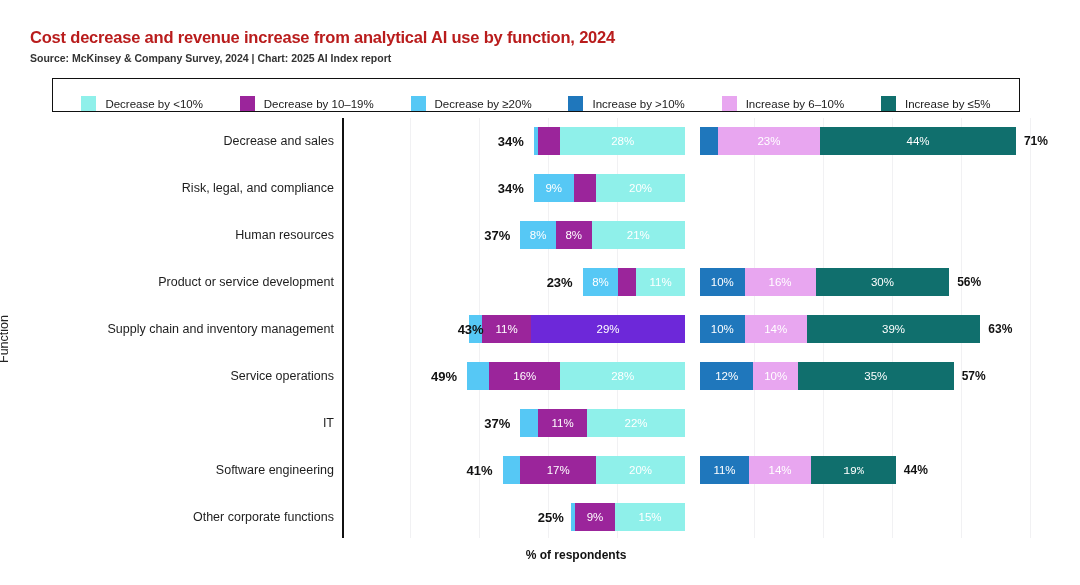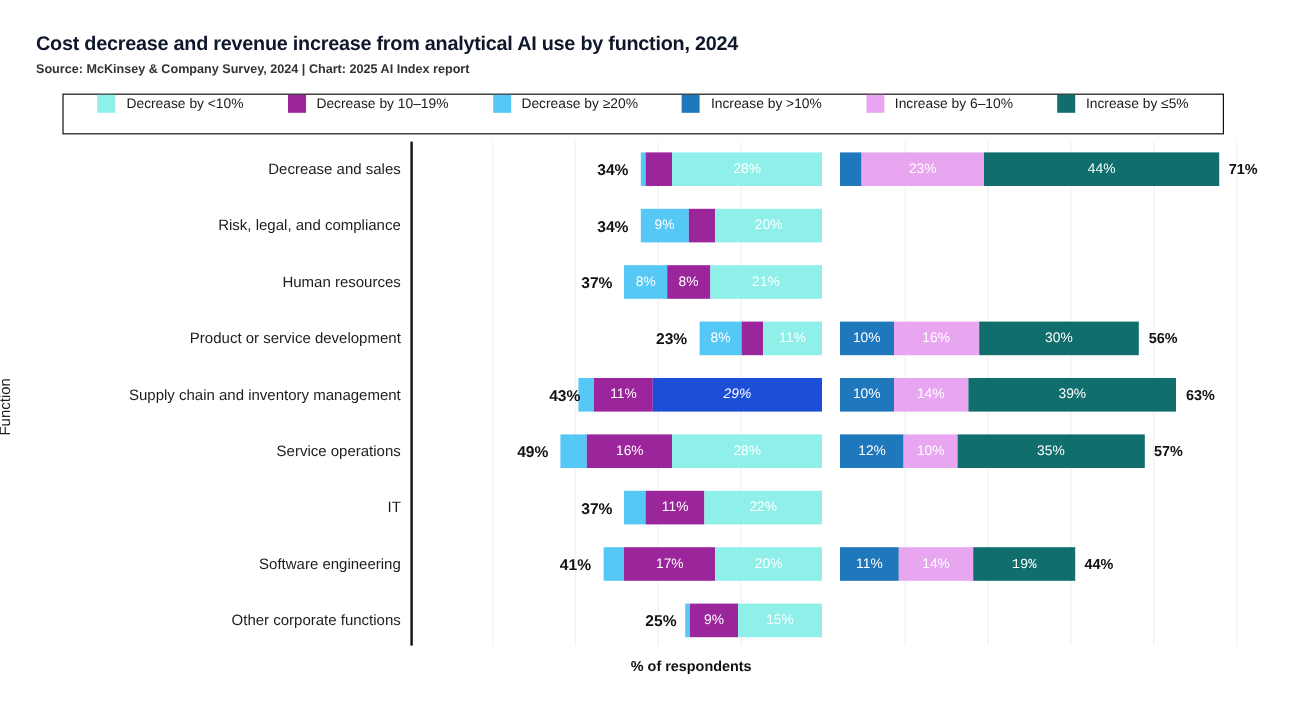--- a/index.html
+++ b/index.html
@@ -9,33 +9,33 @@
     font-family: "Liberation Sans", sans-serif;
     color: #111111;
     overflow: hidden;
   }
   #root { position: relative; width: 1080px; height: 585px; }
 
   
   .title {
     position: absolute; left: 30px; top: 28px;
     font-size: 16.5px; font-weight: bold; letter-spacing: -0.2px;
-    color: #0f172a; white-space: nowrap;
+    color: #b91c1c; white-space: nowrap;
   }
   .subtitle {
     position: absolute; left: 30px; top: 52px;
     font-size: 10.5px; font-weight: bold; color: #333333; white-space: nowrap;
   }
 
   
   .legend {
     position: absolute; left: 52px; top: 78px;
     width: 968px; height: 34px;
     border: 1.6px solid #111111; background: #ffffff;
-    display: flex; align-items: flex-start; justify-content: space-around;
+    display: flex; align-items: flex-end; justify-content: space-around;
     padding: 0 10px;
   }
   .legend-item { display: flex; align-items: center; gap: 9px; white-space: nowrap; }
   .legend-swatch { width: 15px; height: 15px; display: block; flex: none; }
   .legend-label { font-size: 11.5px; color: #1a1a1a; font-weight: 500; }
 
   
   .plot { position: absolute; left: 0; top: 118px; width: 1080px; height: 425px; }
   .axis-line {
     position: absolute; left: 342px; top: 0; width: 2px; height: 420px;
@@ -206,21 +206,21 @@
           </div>
           <div class="seg" style="width: 133.5px; background: rgb(16, 111, 109);">
             <span>30%</span>
           </div>
         </div>
         <div class="total-right" style="left: 957.2px;">56%</div>
       </div>
       <div class="row" style="top: 194px;">
         <div class="cat-label">Supply chain and inventory management</div>
         <div class="bars-left">
-          <div class="seg" style="width: 141px; background: #1d4ed8; font-style: italic;">
+          <div class="seg" style="width: 154px; background: #6d28d9;">
             <span>29%</span>
           </div>
           <div class="seg" style="width: 48.95px; background: rgb(155, 37, 155);">
             <span>11%</span>
           </div>
           <div class="seg" style="width: 13.35px; background: rgb(86, 200, 245);"></div>
         </div>
         <div class="total-left" style="left: 457.65px;">43%</div>
         <div class="bars-right">
           <div class="seg" style="width: 44.5px; background: rgb(31, 119, 188);">

